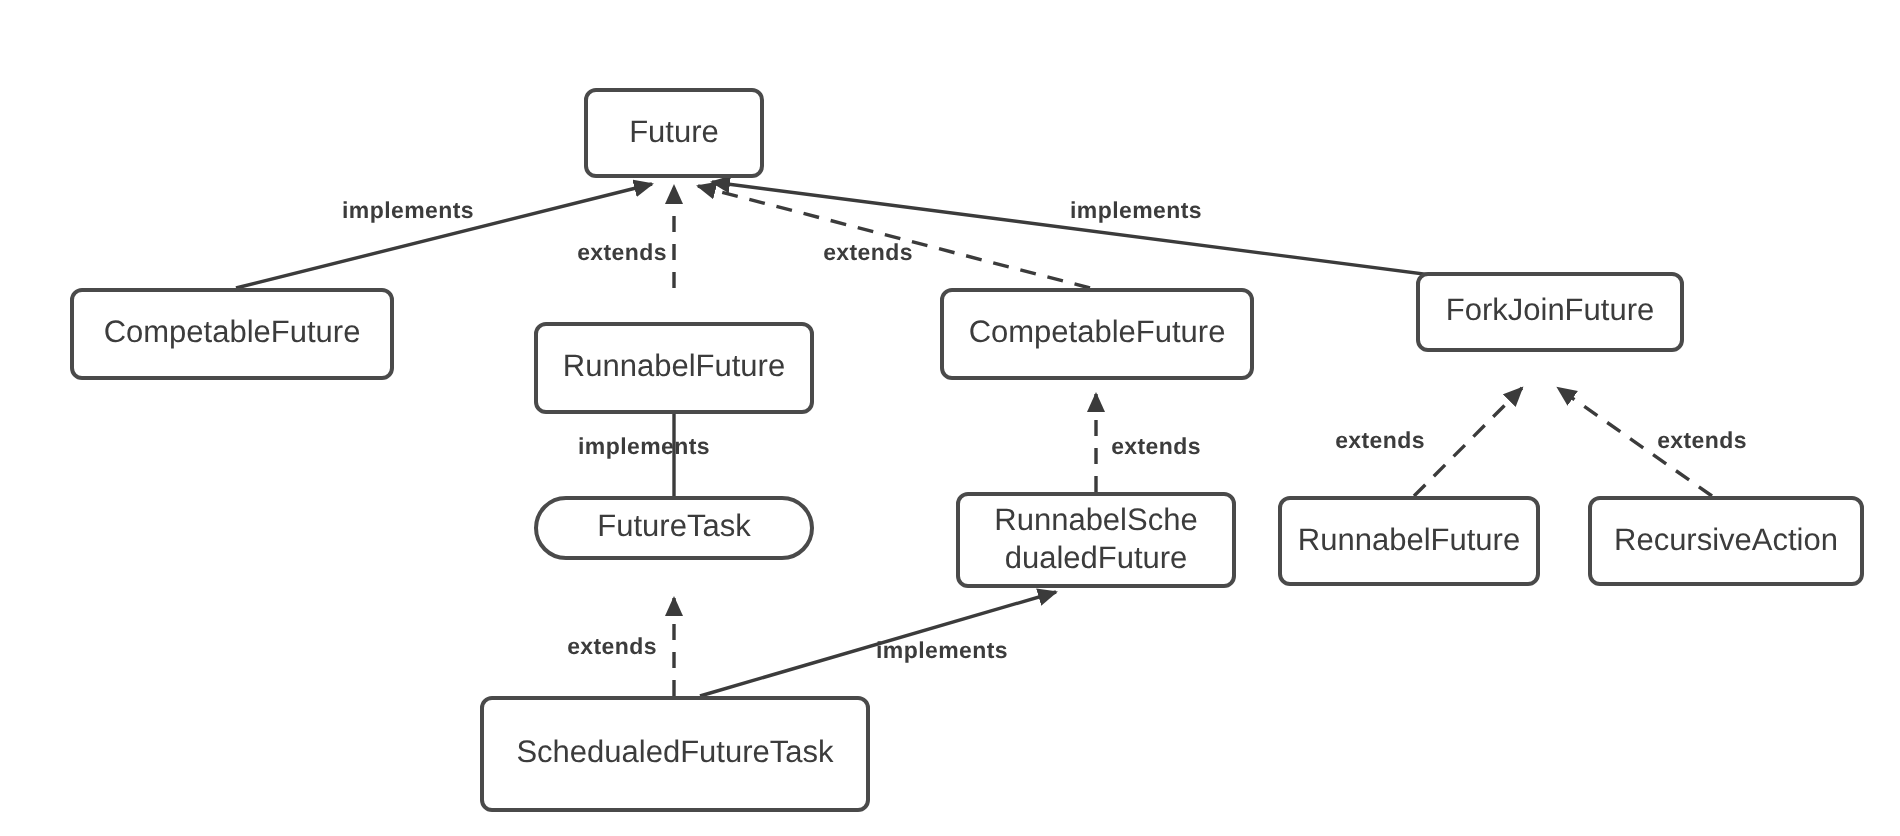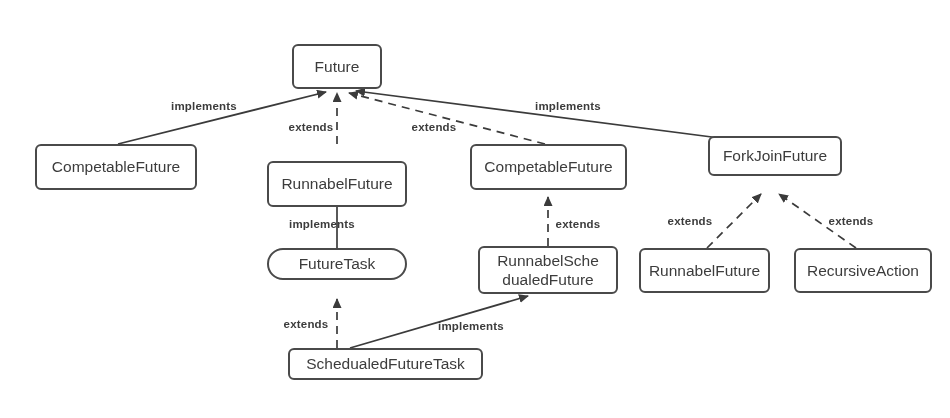--- a/index.html
+++ b/index.html
@@ -91,15 +91,15 @@
 
   <div class="node" style="left:292px; top:44px;  width:90px;  height:45px;">Future</div>
   <div class="node" style="left:35px;  top:144px; width:162px; height:46px;">CompetableFuture</div>
   <div class="node" style="left:267px; top:161px; width:140px; height:46px;">RunnabelFuture</div>
   <div class="node" style="left:470px; top:144px; width:157px; height:46px;">CompetableFuture</div>
   <div class="node" style="left:708px; top:136px; width:134px; height:40px;">ForkJoinFuture</div>
   <div class="node" style="left:267px; top:248px; width:140px; height:32px;border-radius:18px;">FutureTask</div>
   <div class="node break" style="left:478px; top:246px; width:140px; height:48px;">RunnabelSchedualedFuture</div>
   <div class="node" style="left:639px; top:248px; width:131px; height:45px;">RunnabelFuture</div>
   <div class="node" style="left:794px; top:248px; width:138px; height:45px;">RecursiveAction</div>
-  <div class="node" style="left:240px; top:348px; width:195px; height:32px;margin-left:48px;">SchedualedFutureTask</div>
+  <div class="node" style="left:240px; top:348px; width:195px; height:58px;">SchedualedFutureTask</div>
 
 </div>
 
 </body></html>

